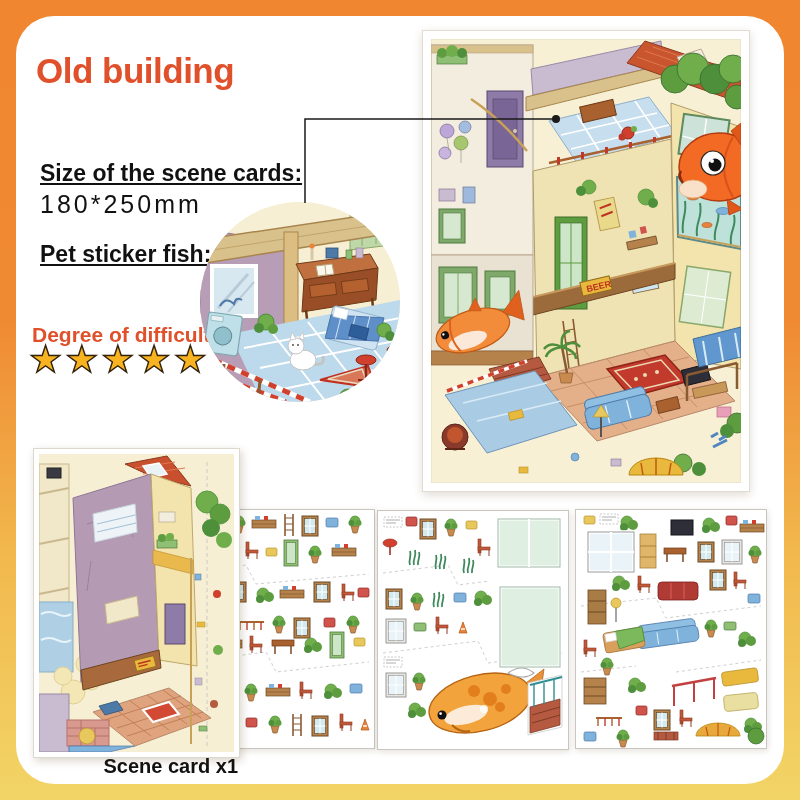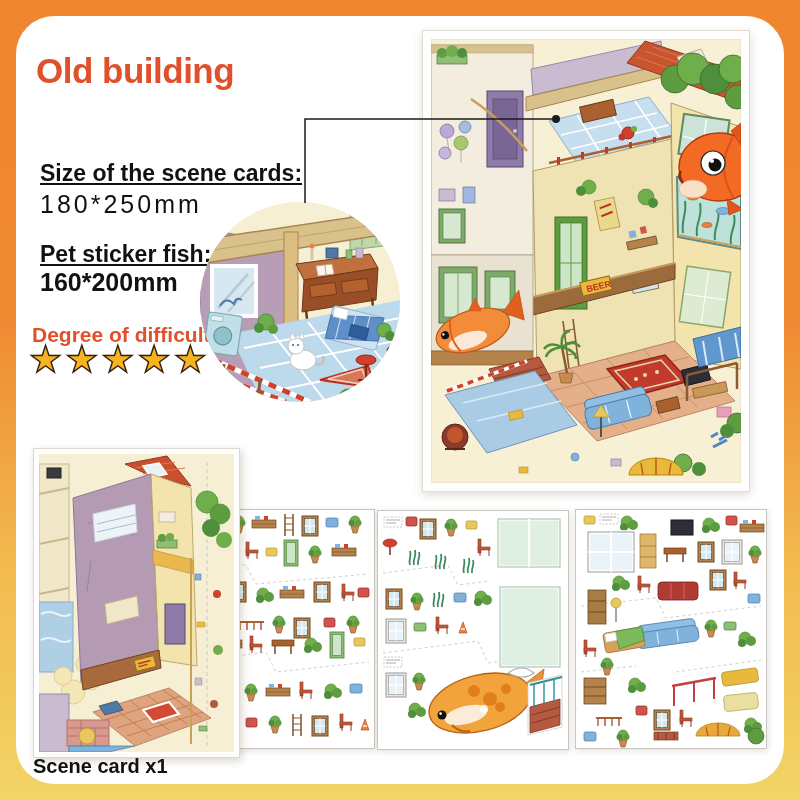--- a/index.html
+++ b/index.html
@@ -16,38 +16,37 @@
     -webkit-text-stroke:1.4px #33230a;text-shadow:0 0 1px #33230a;}
   .callout{position:absolute;left:0;top:0;z-index:6;pointer-events:none;}
   .magnifier{position:absolute;left:200px;top:202px;width:200px;height:200px;border-radius:50%;overflow:hidden;z-index:5;background:#F6EFD4;}
   .poster{position:absolute;left:422px;top:30px;width:310px;height:444px;background:#fff;padding:8px;
     border:1px solid #E0DCD2;box-shadow:0 3px 9px rgba(90,60,20,.18);z-index:1;}
   .scene-card{position:absolute;left:33px;top:448px;width:195px;height:298px;background:#fff;padding:5px;
     border:1px solid #DDD8CE;box-shadow:2px 3px 8px rgba(90,60,20,.22);z-index:3;}
   .sheet{position:absolute;top:509px;width:190px;height:238px;background:#fff;border:1px solid #C8C6BE;
     box-shadow:1px 2px 6px rgba(90,60,20,.15);z-index:1;}
   .sheet svg,.poster svg,.scene-card svg,.magnifier svg{display:block;}
-  .caption{position:absolute;top:755px;font-size:20px;font-weight:800;color:#111;text-align:left;}
+  .caption{position:absolute;top:755px;font-size:20px;font-weight:800;color:#111;text-align:right;}
   .cap-scene{left:33px;width:205px;}
   .cap-stickers{left:180px;width:590px;}
 </style>
 </head>
 <body>
 
 <div class="stage">
   <div class="card"></div>
 
   <div class="title">
     <div>Old building</div>
   </div>
 
   <div class="lbl" style="left:40px;top:160px">Size of the scene cards:</div>
   <div class="val" style="left:40px;top:190px">180*250mm</div>
   <div class="lbl" style="left:40px;top:241px">Pet sticker fish:</div>
-  <div class="val bold" style="left:40px;top:268px">160*200mm</div>
 
   <div class="diff-label">Degree of difficulty</div>
   <div class="stars">★★★★★</div>
 
   <svg class="callout" width="800" height="800">
     <polyline points="305,203 305,119 556,119" fill="none" stroke="#1a1a1a" stroke-width="1.5"></polyline>
     <circle cx="556" cy="119" r="4" fill="#1a1a1a"></circle>
   </svg>
 
   <svg width="0" height="0" style="position:absolute" aria-hidden="true">

